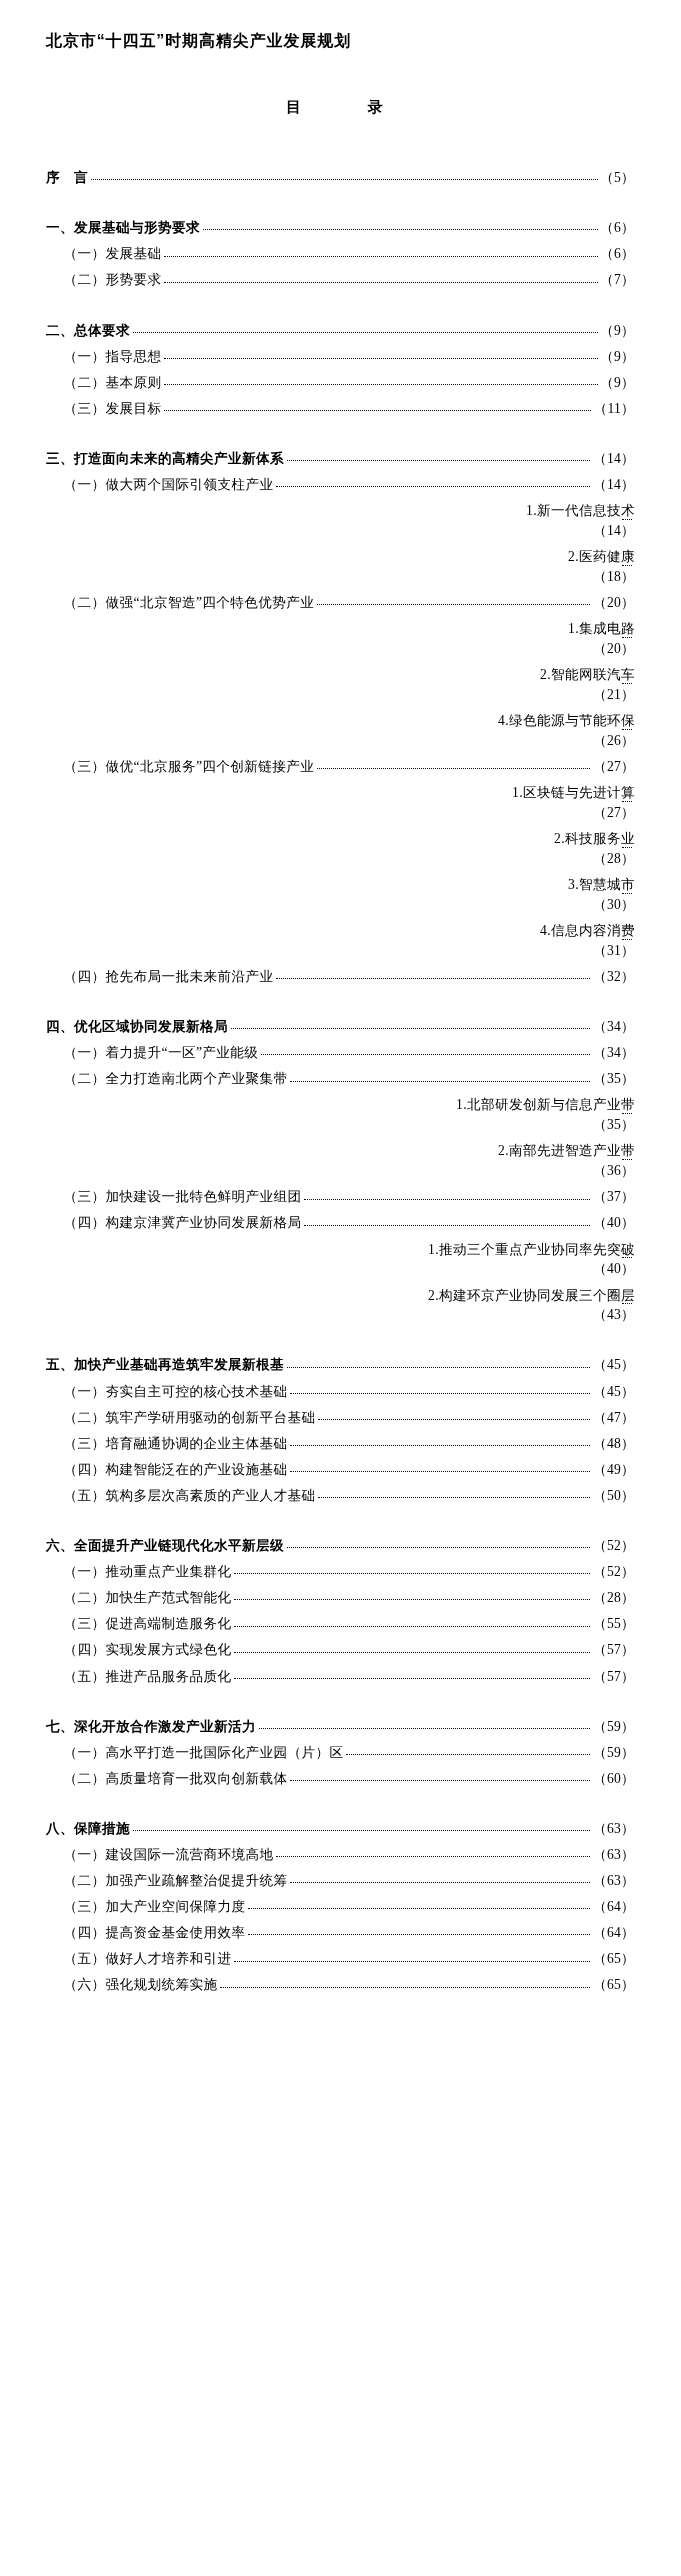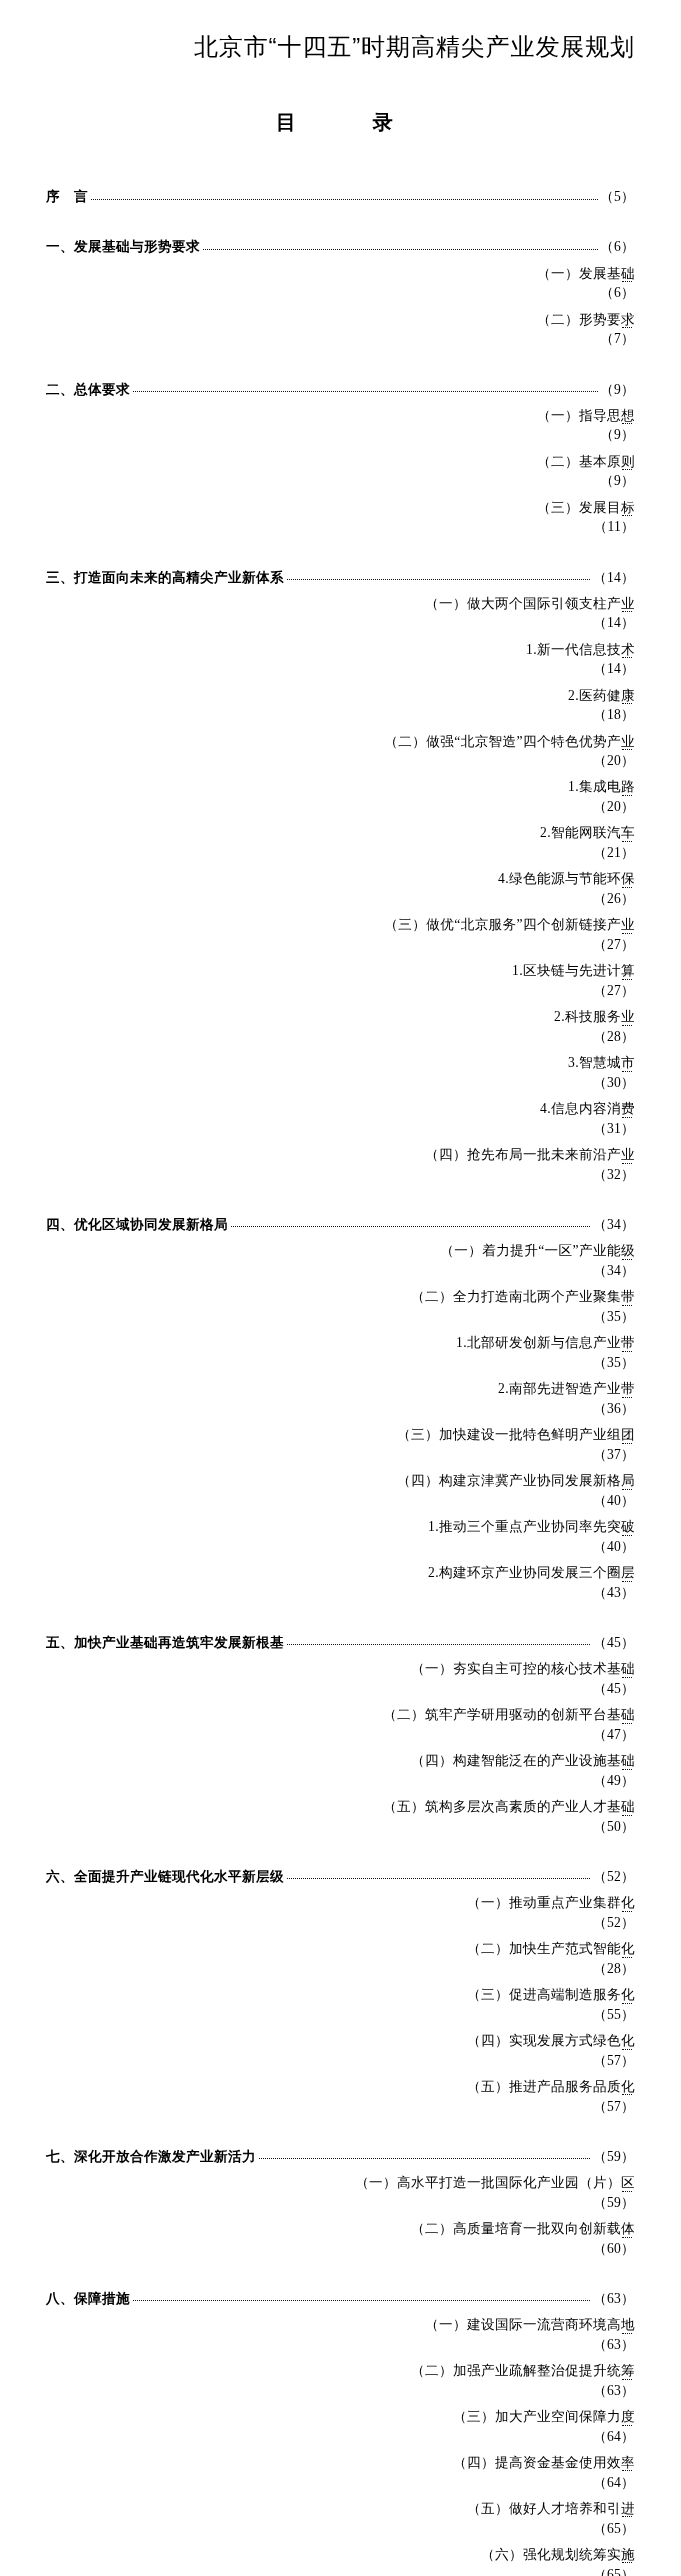--- a/index.html
+++ b/index.html
@@ -14,31 +14,31 @@
     color: #000000;
   }
   .page {
     width: 681px;
     min-height: 2576px;
     box-sizing: border-box;
     padding: 19.3px 46px 26px 46px;
     position: relative;
   }
   .doc-title {
-    text-align: right;
-    font-size: 24px;
-    font-weight: normal;
+    text-align: left;
+    font-size: 16px;
+    font-weight: bold;
     letter-spacing: 0.9px;
     margin: 10.5px 0 0 0;
     line-height: 1.4;
     font-family: "Liberation Sans", "DejaVu Sans", sans-serif;
   }
   .toc-heading {
     text-align: center;
-    font-size: 20px;
+    font-size: 15px;
     font-weight: bold;
     letter-spacing: 12.3px;
     margin: 46px 0 30px 0;
     font-family: "Liberation Sans", "DejaVu Sans", sans-serif;
   }
   .toc {
     margin-top: 5.3px;
   }
   .toc-row {
     display: flex;
@@ -58,21 +58,21 @@
     margin: 0 2.6px 4.4px 2.6px;
     height: 0.9px;
     min-width: 10.5px;
   }
   .toc-row .page-no {
     flex: 0 0 auto;
     letter-spacing: 0.3px;
   }
   
   .lvl-0 { padding-left: 0px; }
-  .lvl-1 { padding-left: 17.5px; flex-direction: column; }
+  .lvl-1 { padding-left: 17.5px; }
   .lvl-2 { padding-left: 39px; flex-direction: column; }
 
   .lvl-0 .label { font-weight: bold; margin-top: 24px; }
   .lvl-1 .label { font-weight: normal; }
   .lvl-2 .label { font-weight: normal; }
 
   
   .spaced .label { letter-spacing: 0.4px; }
 </style>
 </head>
@@ -249,20 +249,25 @@
         <span class="label">（一）夯实自主可控的核心技术基础</span>
         <span class="dots"></span>
         <span class="page-no">（45）</span>
       </div>
       <div class="toc-row lvl-1">
         <span class="label">（二）筑牢产学研用驱动的创新平台基础</span>
         <span class="dots"></span>
         <span class="page-no">（47）</span>
       </div>
       <div class="toc-row lvl-1">
+        <span class="label">（三）培育融通协调的企业主体基础</span>
+        <span class="dots"></span>
+        <span class="page-no">（48）</span>
+      </div>
+      <div class="toc-row lvl-1">
         <span class="label">（四）构建智能泛在的产业设施基础</span>
         <span class="dots"></span>
         <span class="page-no">（49）</span>
       </div>
       <div class="toc-row lvl-1">
         <span class="label">（五）筑构多层次高素质的产业人才基础</span>
         <span class="dots"></span>
         <span class="page-no">（50）</span>
       </div>
       <div class="toc-row lvl-0">

